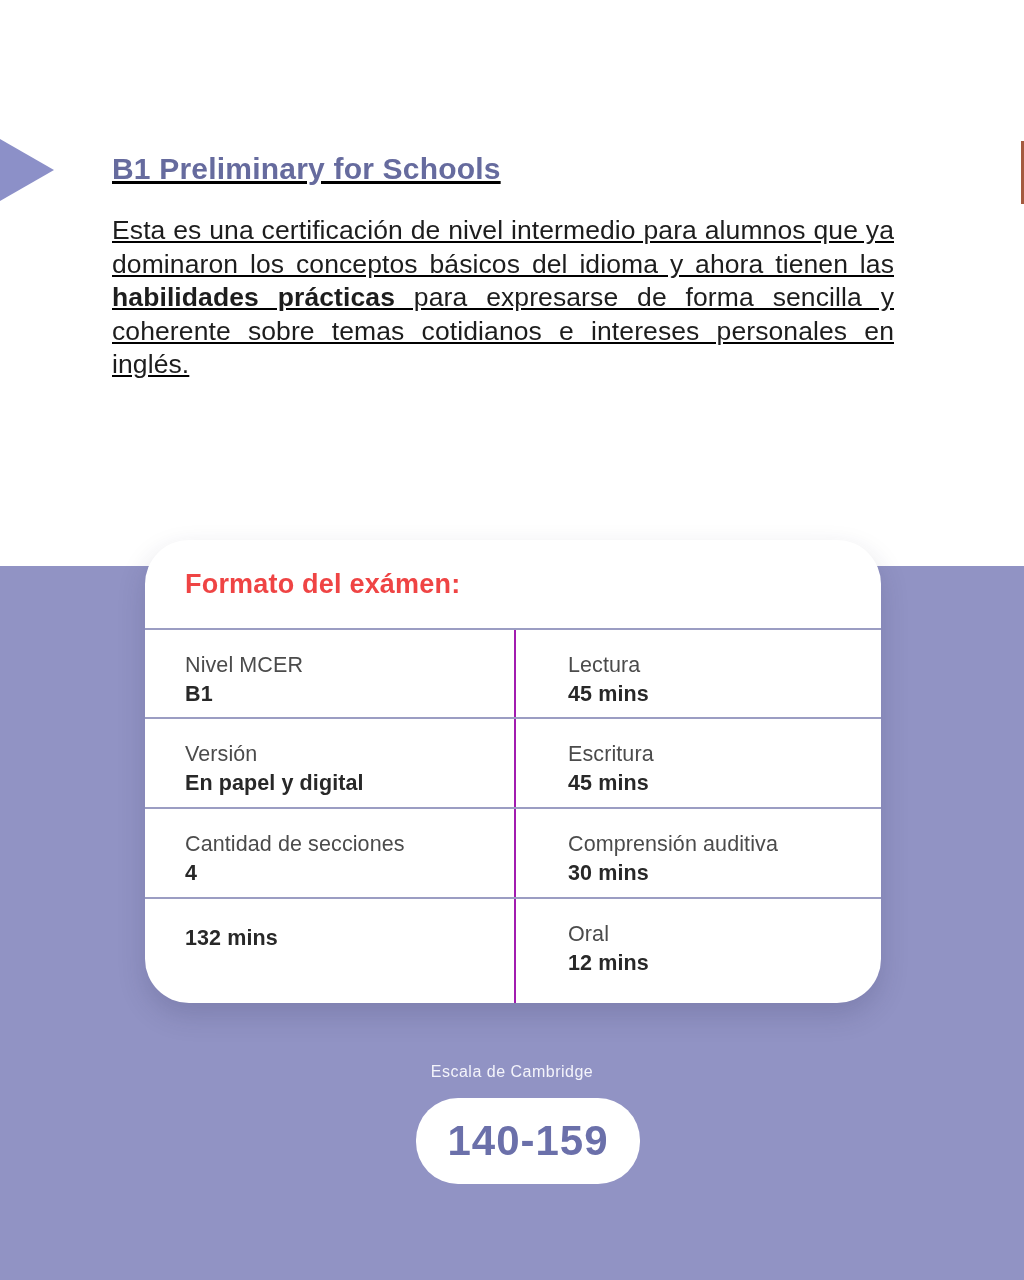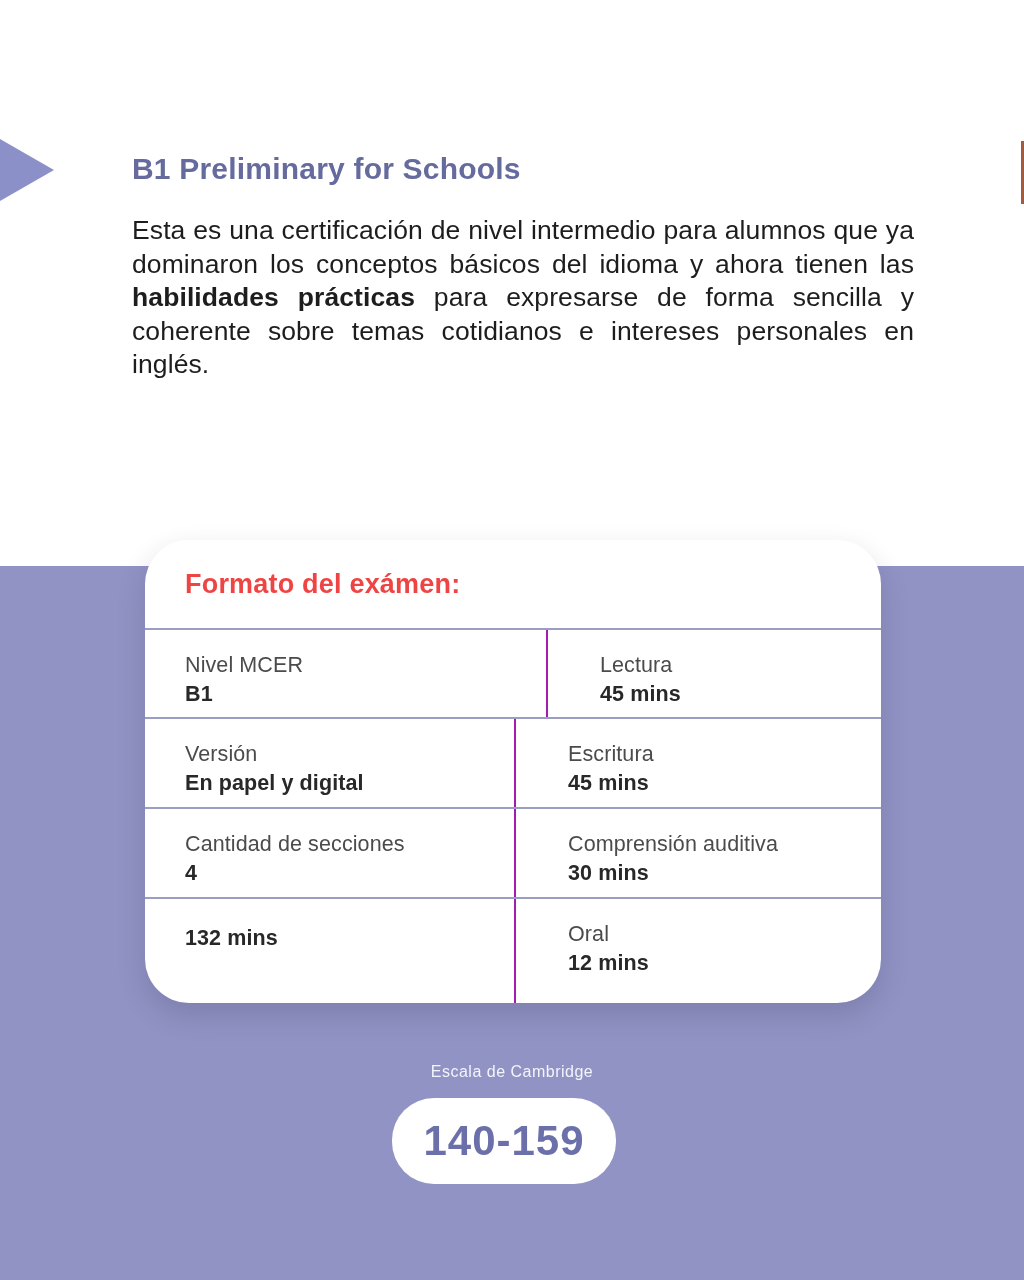--- a/index.html
+++ b/index.html
@@ -33,22 +33,23 @@
   .edge-mark {
     position: absolute;
     right: 0; top: 141px;
     width: 3px; height: 63px;
     background: #a45a3f;
   }
 
   
   .intro {
     position: absolute;
-    left: 132px; top: 152px;
+    left: 112px; top: 152px;
     width: 782px;
+    text-decoration: underline;
   }
   .page-title {
     font-size: 30px;
     font-weight: bold;
     color: #666b9e;
     letter-spacing: 0.2px;
   }
   .description {
     margin-top: 28px;
     font-size: 26.5px;
@@ -83,21 +84,21 @@
     color: #ef4444;
     letter-spacing: 0.2px;
   }
   .card-table { flex: 1; display: flex; flex-direction: column; }
   .table-row {
     display: grid;
     grid-template-columns: 369px 1fr;
     border-top: 2px solid #9b9dc3;
     height: 90px;
   }
-  .table-row:first-child { height: 89px; gap: 32px; }
+  .table-row:first-child { height: 89px; }
   .table-row:last-child { flex: 1; height: auto; }
   .cell {
     padding: 23px 18px 0 40px;
   }
   .cell.right {
     border-left: 2px solid #a21caf;
     padding-left: 52px;
   }
   .cell-label {
     font-size: 21.5px;
@@ -117,21 +118,21 @@
     position: absolute;
     left: 0; top: 1063px;
     width: 1024px;
     text-align: center;
     font-size: 16px;
     color: #f4f4fb;
     letter-spacing: 0.5px;
   }
   .scale-pill {
     position: absolute;
-    left: 392px; top: 1098px;
+    left: 416px; top: 1098px;
     width: 224px; height: 86px;
     background: #ffffff;
     border-radius: 42px;
     display: flex;
     align-items: center;
     justify-content: center;
   }
   .scale-value {
     font-size: 42px;
     font-weight: bold;

